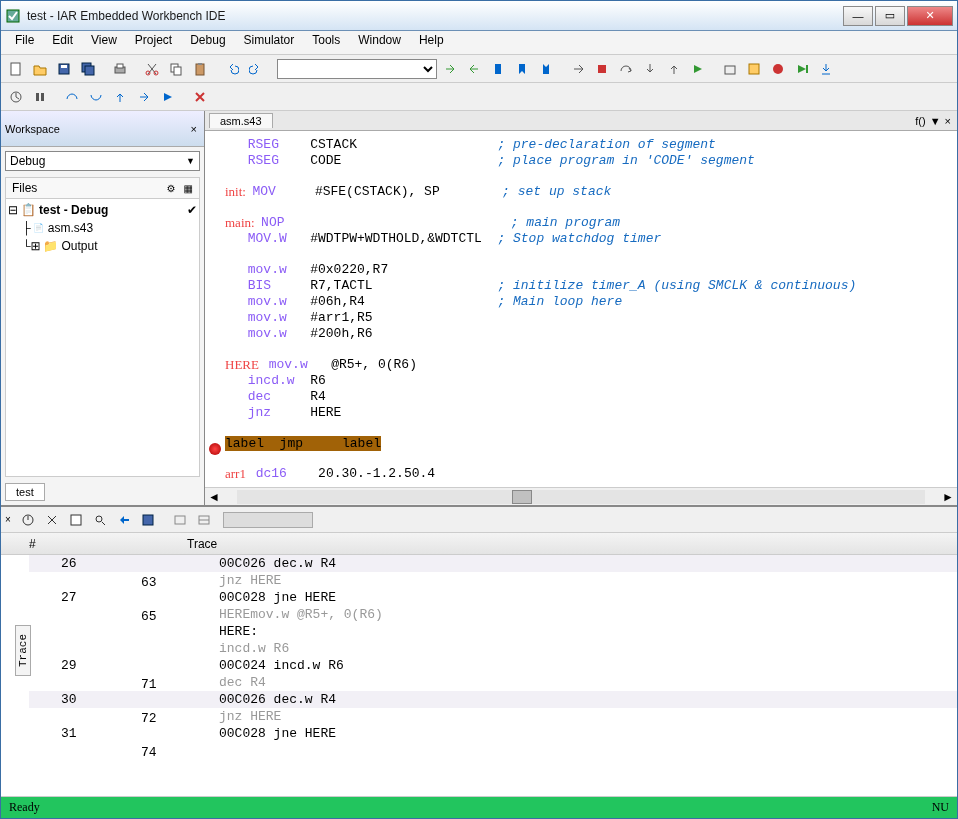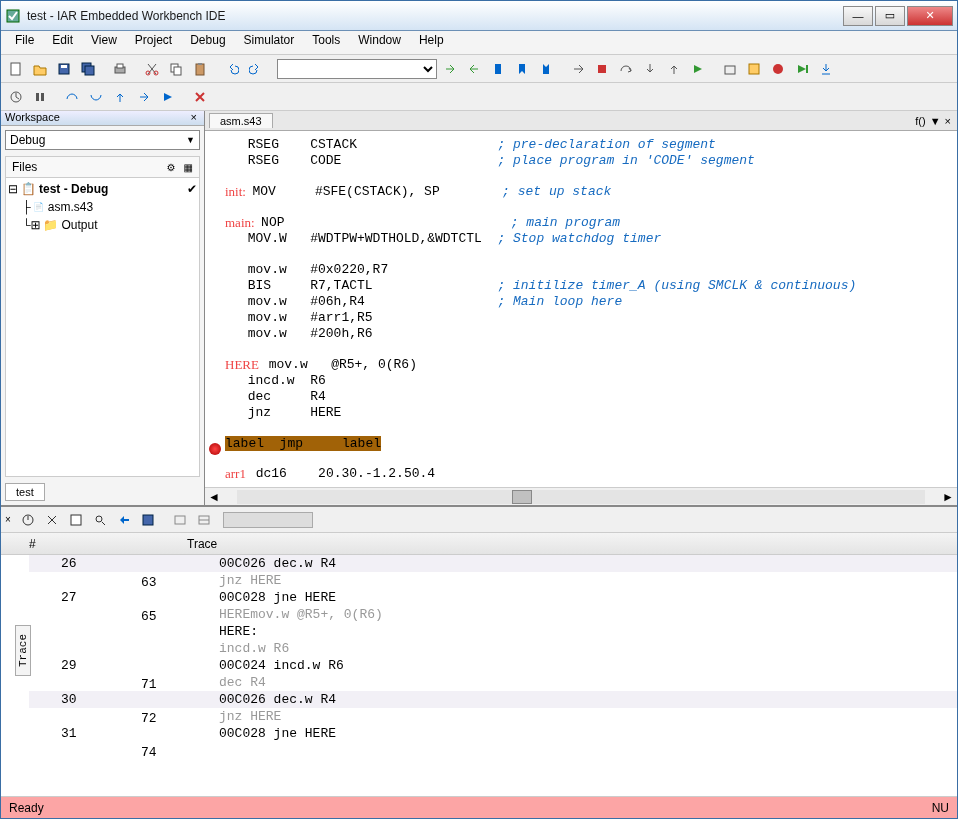--- a/index.html
+++ b/index.html
@@ -13,59 +13,59 @@
 .winbtn.close { background: linear-gradient(#e88,#c33); color: #fff; width: 46px; }
 .menubar { height: 24px; display: flex; padding: 0 6px; gap: 2px; background: #f4f4f4; border-bottom: 1px solid #ccc; }
 .menubar .menu { padding: 2px 8px; cursor: default; }
 .toolbar { height: 28px; display: flex; align-items: center; padding: 2px 4px; gap: 2px; background: #f0f0f0; border-bottom: 1px solid #ccc; flex-wrap: nowrap; }
 .tbtn { width: 22px; height: 22px; display: flex; align-items: center; justify-content: center; border: 1px solid transparent; cursor: pointer; }
 .tsep { width: 6px; }
 .tcombo { height: 20px; width: 160px; border: 1px solid #888; background: #fff; }
 .body { flex: 1; display: flex; flex-direction: column; min-height: 0; }
 .upper { flex: 1; display: flex; min-height: 0; border-bottom: 1px solid #888; }
 .workspace { width: 204px; display: flex; flex-direction: column; border-right: 1px solid #888; background: #f4f4f4; }
-.ws-head { height: 15px; background: linear-gradient(#eef,#cde); display: flex; align-items: flex-start; padding: 0 4px; font-size: 11px; border-bottom: 1px solid #aaa; }
+.ws-head { height: 36px; background: linear-gradient(#eef,#cde); display: flex; align-items: center; padding: 0 4px; font-size: 11px; border-bottom: 1px solid #aaa; }
 .ws-head .x { margin-left: auto; font-size: 11px; padding: 0 3px; cursor: pointer; }
 .ws-combo { margin: 4px; height: 20px; border: 1px solid #888; background: #fff; display: flex; align-items: center; padding: 0 4px; }
 .ws-combo .arrow { margin-left: auto; font-size: 9px; }
 .ws-files-head { height: 22px; display: flex; align-items: center; padding: 0 6px; border: 1px solid #ccc; margin: 2px 4px 0 4px; background: #f8f8f8; }
 .ws-files-head .lbl { flex: 1; }
 .ws-tree { flex: 1; margin: 0 4px; border: 1px solid #ccc; border-top: none; background: #fff; padding: 2px; font-size: 12px; }
 .tree-row { display: flex; align-items: center; height: 18px; gap: 3px; }
 .tree-row .chk { margin-left: auto; }
 .tree-row.lvl1 { padding-left: 14px; }
 .ws-tab { height: 22px; margin: 2px 4px 4px 4px; display: flex; align-items: flex-end; }
 .ws-tab .tab { padding: 2px 10px; background: #fff; border: 1px solid #aaa; font-size: 11px; }
 .editor-col { flex: 1; display: flex; flex-direction: column; min-width: 0; }
 .editor-tabs { height: 20px; display: flex; align-items: center; background: #e8e8e8; border-bottom: 1px solid #aaa; padding-left: 4px; }
 .editor-tab { padding: 1px 10px; background: #f8f8f8; border: 1px solid #aaa; border-bottom: none; font-size: 11px; }
 .editor-tabs .right { margin-left: auto; display: flex; align-items: center; gap: 4px; padding-right: 6px; font-size: 11px; }
 .editor { flex: 1; background: #fff; overflow: auto; font-family: "Courier New", monospace; font-size: 13px; padding: 6px 0 6px 20px; position: relative; white-space: pre; }
 .codeline { display: flex; }
 .bp { width: 12px; height: 12px; border-radius: 50%; background: radial-gradient(#f44,#a00); margin-left: 2px; }
 .label { color: #ef4444; font-family: Liberation Serif, serif; }
-.instr { color: #000000; }
+.instr { color: #8b5cf6; }
 .cmt { color: #176bc0; font-style: italic; }
 .hl { background: #a16207; }
 .hscroll { height: 18px; background: #f0f0f0; border-top: 1px solid #ccc; display: flex; align-items: center; }
 .hscroll .bar { flex: 1; height: 14px; background: #e4e4e4; margin: 0 14px; position: relative; }
 .hscroll .thumb { position: absolute; left: 40%; width: 20px; height: 14px; background: #c0c0c0; border: 1px solid #888; }
 .trace-panel { height: 290px; display: flex; flex-direction: column; background: #fff; border-top: 1px solid #888; }
 .trace-tools { height: 26px; display: flex; align-items: center; padding: 2px 4px; gap: 2px; background: #f0f0f0; border-bottom: 1px solid #ccc; }
 .trace-head { height: 22px; display: flex; align-items: center; background: linear-gradient(#f4f4f4,#e4e4e4); border-bottom: 1px solid #ccc; padding-left: 28px; }
 .trace-head .col { font-size: 12px; }
 .col-n { width: 80px; }
 .col-c { width: 78px; margin-top: 38px; }
 .col-t { flex: 1; }
 .trace-body { flex: 1; overflow: auto; font-family: "Courier New", monospace; font-size: 13px; padding-left: 28px; position: relative; }
 .trace-vtab { position: absolute; left: 0; top: 50%; transform: rotate(-90deg); transform-origin: left top; font-size: 11px; background: #f4f4f4; border: 1px solid #aaa; padding: 1px 8px; margin-left: 14px; }
 .trow { display: flex; height: 17px; align-items: center; padding-left: 32px; }
 .trow.alt { background: #f2f0f6; }
 .gray { color: #999; }
-.statusbar { height: 22px; background: #fca5a5; border-top: 1px solid #ccc; display: flex; align-items: center; padding: 0 8px; font-size: 12px; }
+.statusbar { height: 22px; background: #22c55e; border-top: 1px solid #ccc; display: flex; align-items: center; padding: 0 8px; font-size: 12px; font-family: Liberation Serif, serif; }
 .statusbar .right { margin-left: auto; }
 svg { display: block; }
 </style>
 </head>
 <body>
 
 <div class="window">
 
   <div class="titlebar">
     <span class="icon">

